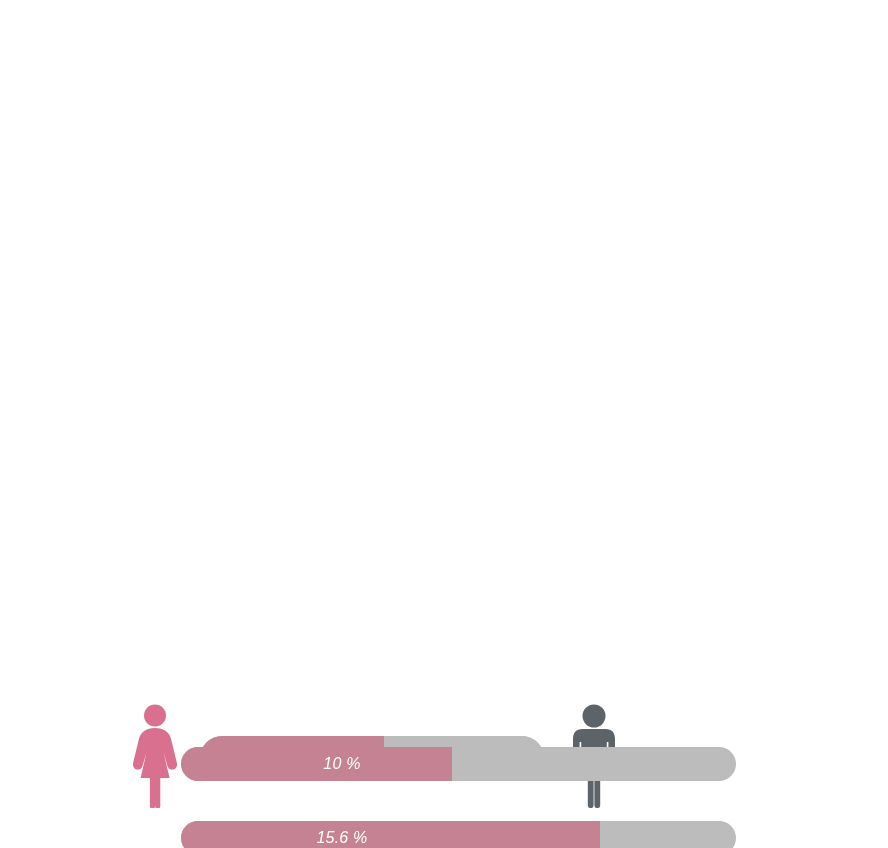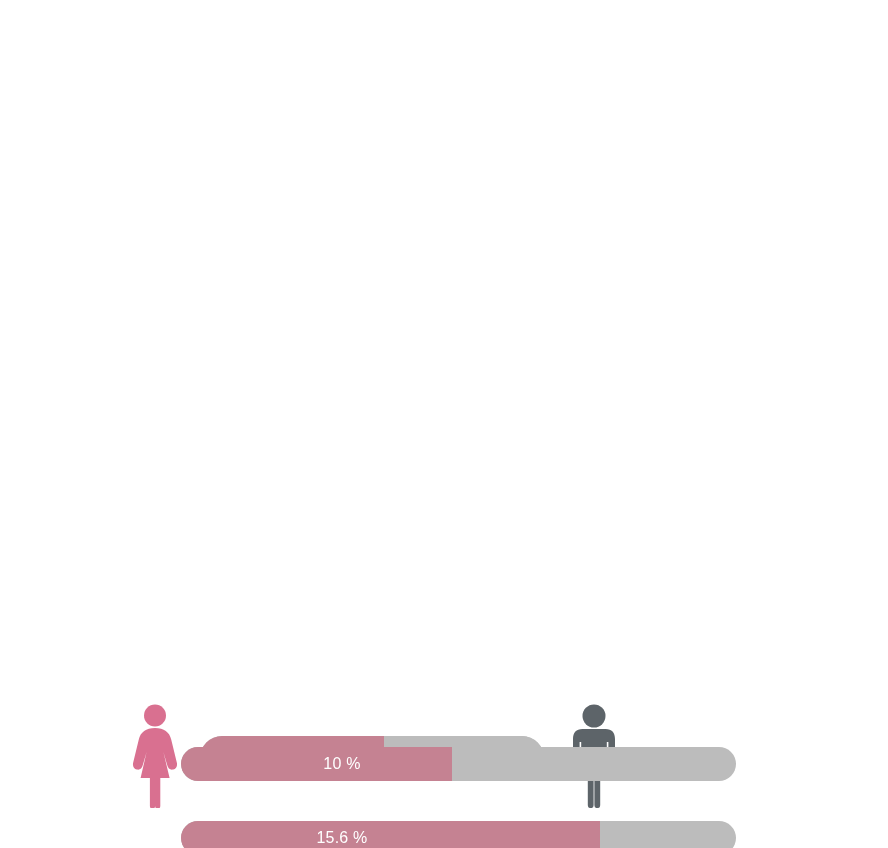--- a/index.html
+++ b/index.html
@@ -105,20 +105,21 @@
     height: 100%;
     display: flex;
     align-items: center;
     justify-content: center;
     color: #ffffff;
     font-size: 16px;
     font-weight: 400;
     letter-spacing: 0.2px;
     white-space: nowrap;
     pointer-events: none;
+    font-style: italic;
   }
   .prog-label-1 { width: 322px; }
   .prog-label-2 { width: 322px; }
 </style>
 </head>
 <body>
 
 <div class="canvas">
 
   <div class="gender-row">

